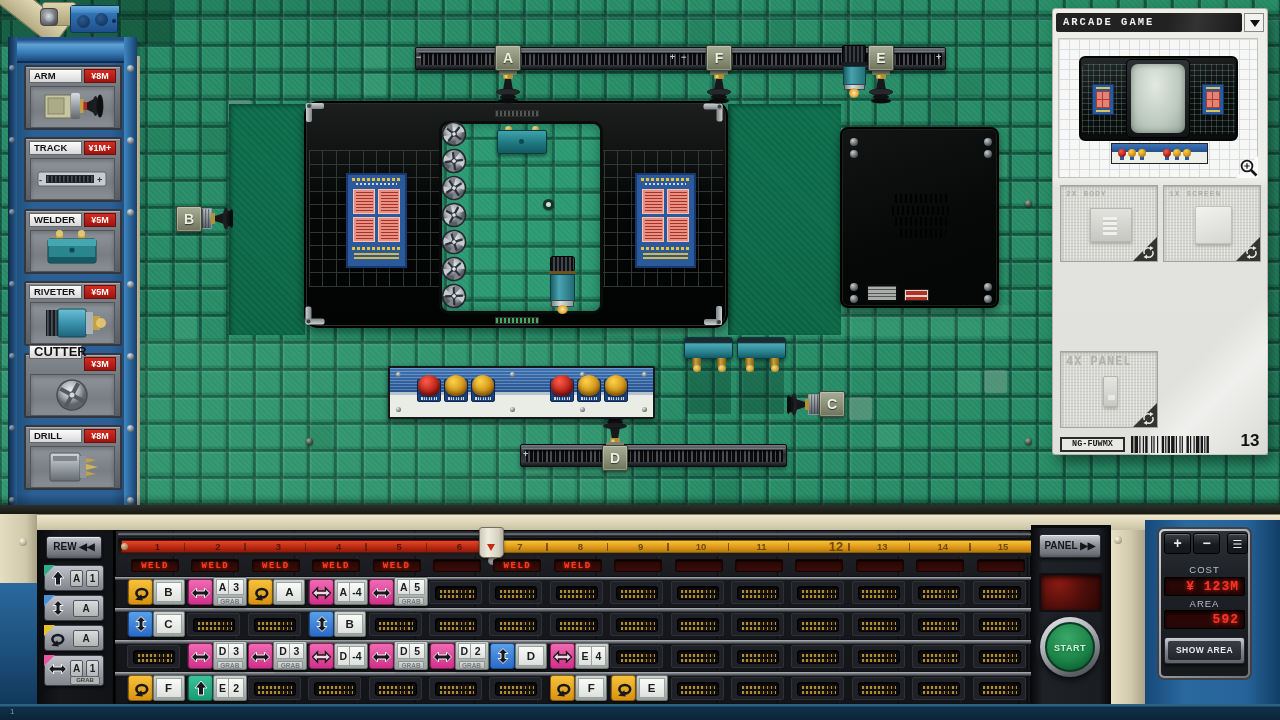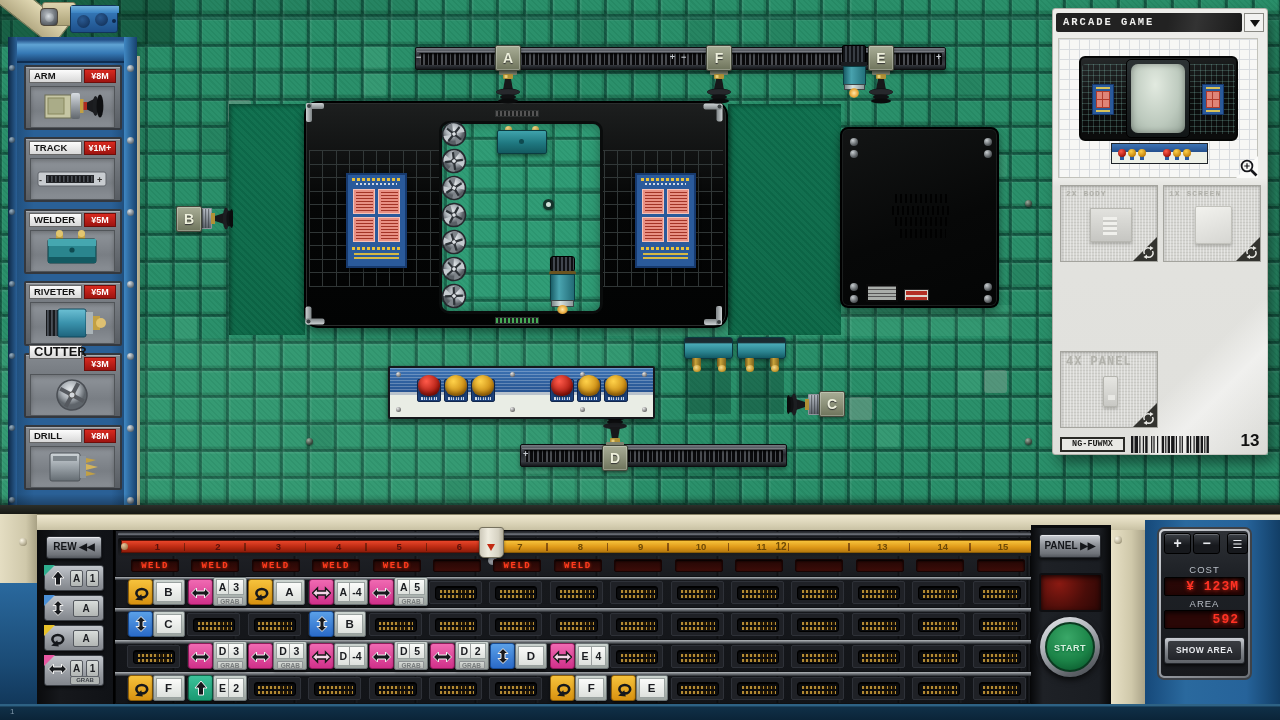--- a/index.html
+++ b/index.html
@@ -830,21 +830,21 @@
 <div style="left:509.9px;top:541px;width:20px;height:12px;color:#6e4a06;font-size:9.5px;font-weight:bold;text-align:center;line-height:12px;">7</div>
 <div style="left:546.3px;top:543px;width:1.5px;height:8px;background:rgba(60,20,5,0.55);"></div>
 <div style="left:570.3px;top:541px;width:20px;height:12px;color:#6e4a06;font-size:9.5px;font-weight:bold;text-align:center;line-height:12px;">8</div>
 <div style="left:606.7px;top:543px;width:1.5px;height:8px;background:rgba(60,20,5,0.55);"></div>
 <div style="left:630.7px;top:541px;width:20px;height:12px;color:#6e4a06;font-size:9.5px;font-weight:bold;text-align:center;line-height:12px;">9</div>
 <div style="left:667.1px;top:543px;width:1.5px;height:8px;background:rgba(60,20,5,0.55);"></div>
 <div style="left:691.1px;top:541px;width:20px;height:12px;color:#6e4a06;font-size:9.5px;font-weight:bold;text-align:center;line-height:12px;">10</div>
 <div style="left:727.5px;top:543px;width:1.5px;height:8px;background:rgba(60,20,5,0.55);"></div>
 <div style="left:751.5px;top:541px;width:20px;height:12px;color:#6e4a06;font-size:9.5px;font-weight:bold;text-align:center;line-height:12px;">11</div>
 <div style="left:787.9px;top:543px;width:1.5px;height:8px;background:rgba(60,20,5,0.55);"></div>
-<div style="left:771px;top:541px;width:20px;height:12px;color:#6e4a06;font-size:10px;font-weight:bold;text-align:center;line-height:12px;">12</div>
+<div style="left:826px;top:541px;width:20px;height:12px;color:#6e4a06;font-size:13px;font-weight:bold;text-align:center;line-height:12px;">12</div>
 <div style="left:848.3px;top:543px;width:1.5px;height:8px;background:rgba(60,20,5,0.55);"></div>
 <div style="left:872.3px;top:541px;width:20px;height:12px;color:#6e4a06;font-size:9.5px;font-weight:bold;text-align:center;line-height:12px;">13</div>
 <div style="left:908.7px;top:543px;width:1.5px;height:8px;background:rgba(60,20,5,0.55);"></div>
 <div style="left:932.7px;top:541px;width:20px;height:12px;color:#6e4a06;font-size:9.5px;font-weight:bold;text-align:center;line-height:12px;">14</div>
 <div style="left:969.1px;top:543px;width:1.5px;height:8px;background:rgba(60,20,5,0.55);"></div>
 <div style="left:993.1px;top:541px;width:20px;height:12px;color:#6e4a06;font-size:9.5px;font-weight:bold;text-align:center;line-height:12px;">15</div>
 
 <div style="left:121px;top:543px;width:7px;height:7px;border-radius:50%;background:radial-gradient(circle at 35% 30%,#e8c8a0,#8a5c30);"></div>
 
 <div style="left:479px;top:527px;width:26px;height:40px;">

